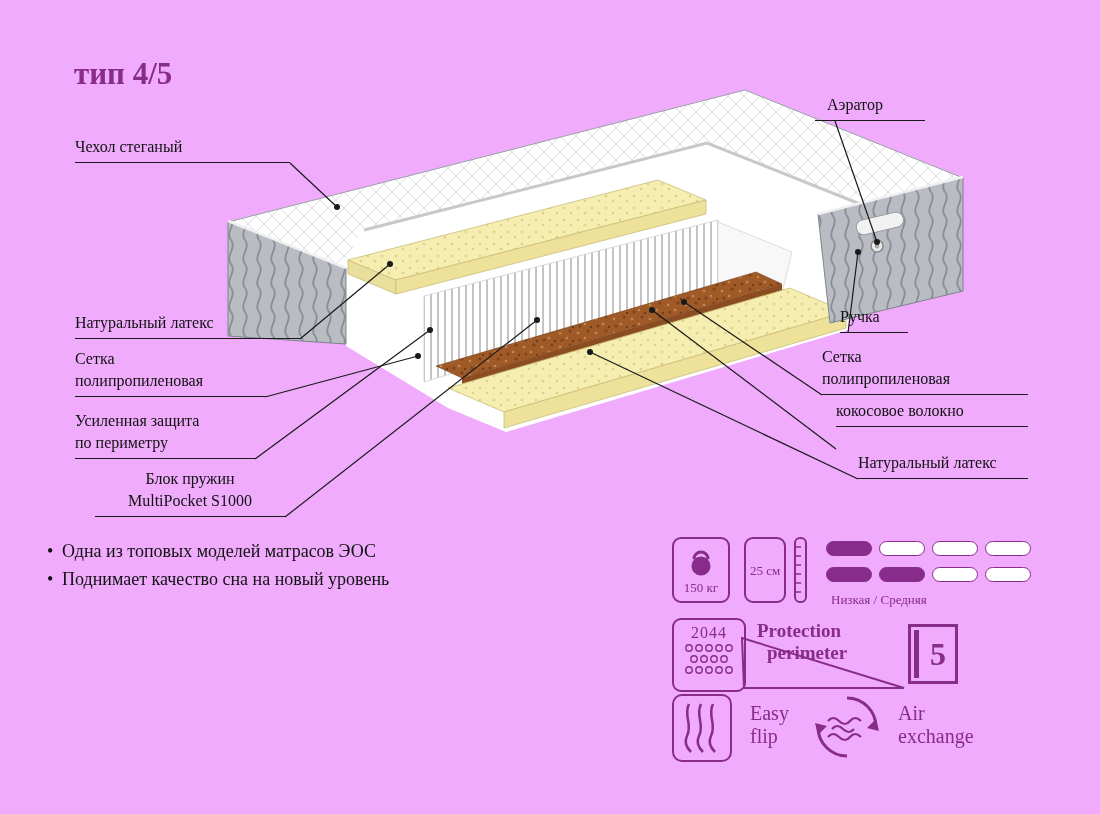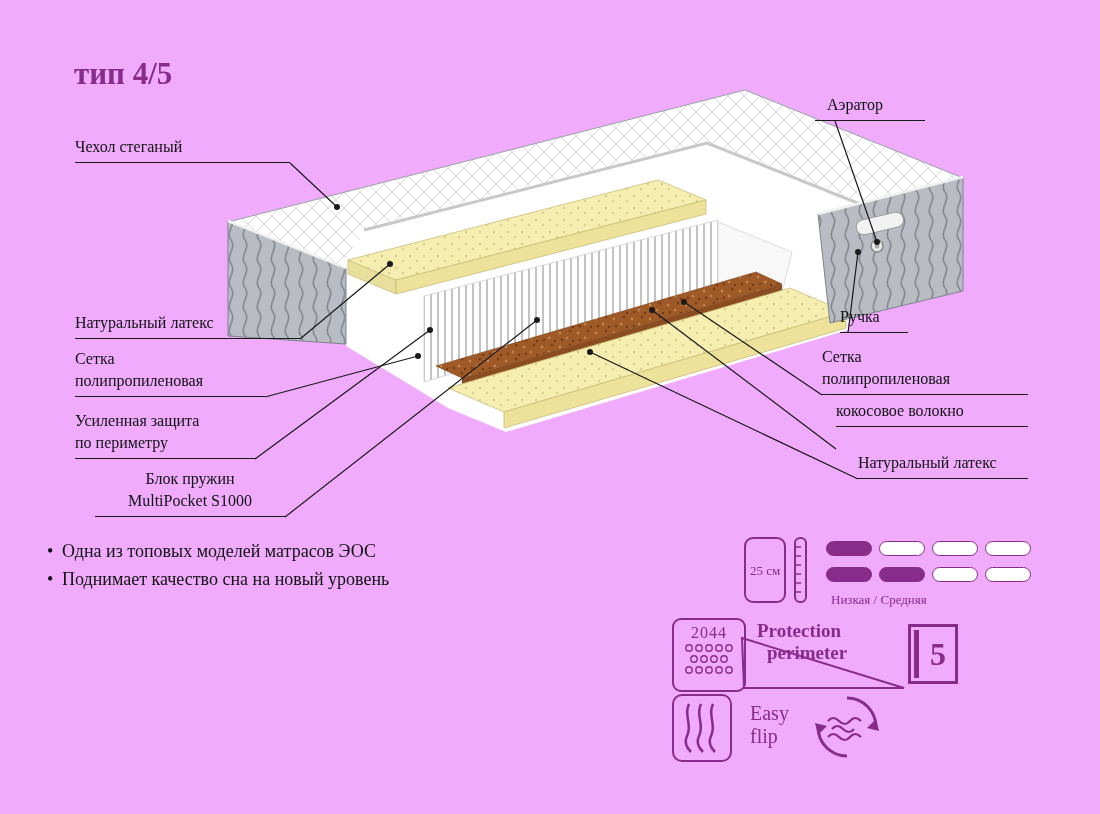--- a/index.html
+++ b/index.html
@@ -188,20 +188,27 @@
     </div>
   <div class="lbl" id="lbl-latex-bottom">
     <span>Натуральный латекс</span>
     </div>
 
   <div class="features">
     <div class="feat">Одна из топовых моделей матрасов ЭОС</div>
     <div class="feat">Поднимает качество сна на новый уровень</div>
   </div>
 
+  <div class="spec-box" id="weight-box">
+    <svg width="40" height="34" viewBox="0 0 40 34">
+      <path d="M13,15 a7,7 0 1 1 14,0" fill="none" stroke="#882c8c" stroke-width="3"></path>
+      <circle cx="20" cy="22" r="9.5" fill="#882c8c"></circle>
+    </svg>
+    <div class="spec-txt">150 кг</div>
+  </div>
 
   <div class="spec-box" id="height-box">
     <div class="spec-txt">25 см</div>
   </div>
   <svg id="ruler" width="14" height="66" viewBox="0 0 14 66">
     <rect x="1" y="1" width="11" height="64" rx="5" fill="none" stroke="#882c8c" stroke-width="2"></rect>
     <g stroke="#882c8c" stroke-width="1.5">
       <line x1="1" y1="10" x2="7" y2="10"></line>
         <line x1="1" y1="19" x2="7" y2="19"></line>
       <line x1="1" y1="28" x2="7" y2="28"></line>
@@ -280,14 +287,18 @@
       <path d="M35,64 A29,29 0 0 1 6,35"></path>
     </g>
     <path d="M64,27 L67,39 L55,36 Z" fill="#882c8c"></path>
     <path d="M6,43 L3,31 L15,34 Z" fill="#882c8c"></path>
     <g fill="none" stroke="#882c8c" stroke-width="2.2">
       <path d="M18,29 q5,-6 11,0 t11,0 t11,0" transform="translate(-2,0)"></path>
       <path d="M20,37 q5,-6 11,0 t11,0"></path>
       <path d="M18,45 q5,-6 11,0 t11,0 t11,0" transform="translate(-2,0)"></path>
     </g>
   </svg>
+  <div class="big-spec" id="air-txt">
+    <div>Air</div>
+    <div>exchange</div>
+  </div>
 
 </div>
 
 </body></html>

